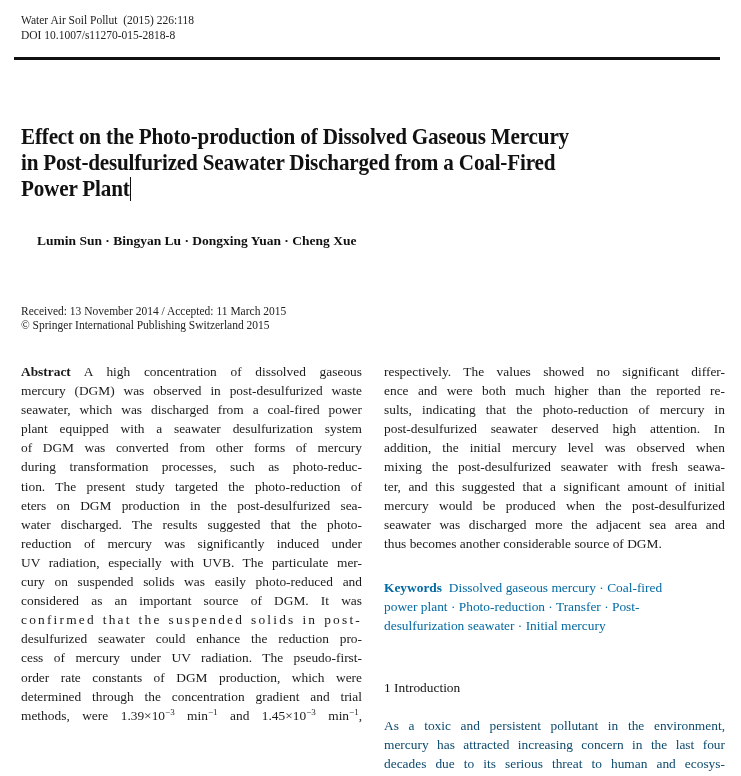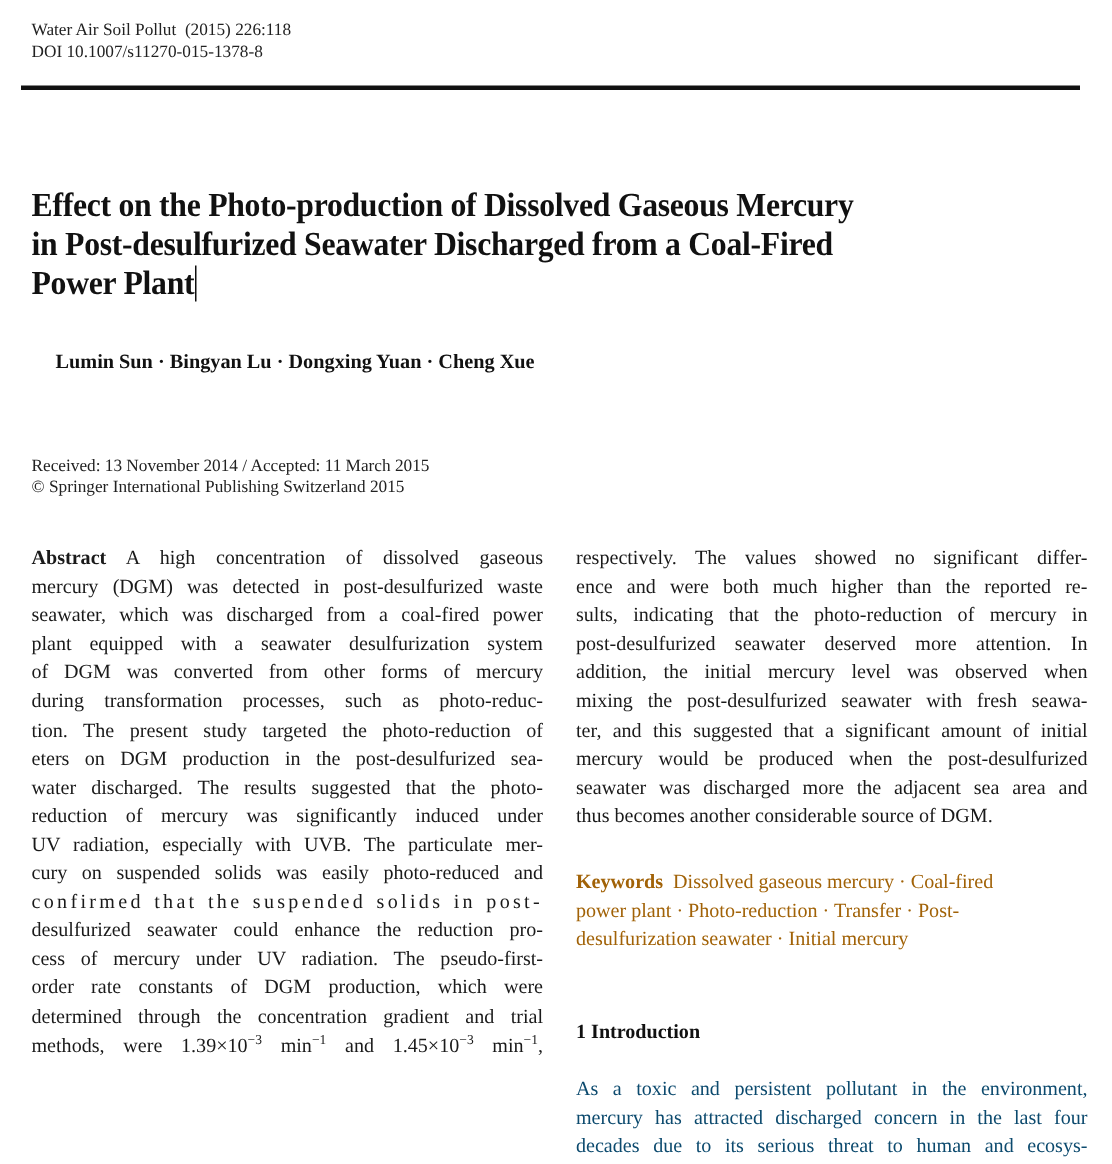--- a/index.html
+++ b/index.html
@@ -83,27 +83,27 @@
     .col-left { left: 21px; }
     .col-right { left: 384px; top: 362px; }
     .lbl-bold { font-weight: bold; }
     .keywords {
       position: absolute;
       left: 384px;
       top: 578px;
       width: 341px;
       font-size: 13.4px;
       line-height: 19.1px;
-      color: #a16207;
+      color: #0369a1;
     }
     .section-heading {
       position: absolute;
       left: 384px;
       top: 680px;
-      font-weight: bold;
+      font-weight: normal;
       font-size: 13.4px;
       line-height: 16px;
       color: #111;
     }
     .intro {
       position: absolute;
       left: 384px;
       top: 716px;
       width: 341px;
       font-size: 13.4px;
@@ -114,77 +114,78 @@
     sup { font-size: 9px; line-height: 0; vertical-align: 5px; }
     .spaced { letter-spacing: 2.2px; }
     .line { display: block; text-align: justify; text-align-last: justify; white-space: nowrap; }
     .line.last { text-align-last: left; }
   </style>
 </head>
 <body>
 
 <div class="journal-ref">
   <div style="white-space:pre;">Water Air Soil Pollut  (2015) 226:118</div>
-  <div>DOI 10.1007/s11270-015-1378-8</div>
+  <div>DOI 10.1007/s11270-015-2818-8</div>
 </div>
 
 <div class="top-rule"></div>
 
 <div class="title">
   <div>Effect on the Photo-production of Dissolved Gaseous Mercury</div>
   <div>in Post-desulfurized Seawater Discharged from a Coal-Fired</div>
   <div><span>Power Plant</span><span class="cursor"></span></div>
 </div>
 
 <div class="authors">Lumin Sun · Bingyan Lu · Dongxing Yuan · Cheng Xue</div>
 
 <div class="dates">
   <div>Received: 13 November 2014 / Accepted: 11 March 2015</div>
   <div>© Springer International Publishing Switzerland 2015</div>
 </div>
 
 <div class="col col-left">
   <span class="line"><span class="lbl-bold">Abstract</span> <span>A high concentration of dissolved gaseous</span></span>
-  <span class="line">mercury (DGM) was detected in post-desulfurized waste</span>
+  <span class="line">mercury (DGM) was observed in post-desulfurized waste</span>
   <span class="line">seawater, which was discharged from a coal-fired power</span>
   <span class="line">plant equipped with a seawater desulfurization system</span>
   <span class="line">of DGM was converted from other forms of mercury</span>
   <span class="line">during transformation processes, such as photo-reduc-</span>
   <span class="line">tion. The present study targeted the photo-reduction of</span>
   <span class="line">eters on DGM production in the post-desulfurized sea-</span>
   <span class="line">water discharged. The results suggested that the photo-</span>
   <span class="line">reduction of mercury was significantly induced under</span>
   <span class="line">UV radiation, especially with UVB. The particulate mer-</span>
   <span class="line">cury on suspended solids was easily photo-reduced and</span>
+  <span class="line">considered as an important source of DGM. It was</span>
   <span class="line spaced">confirmed that the suspended solids in post-</span>
   <span class="line">desulfurized seawater could enhance the reduction pro-</span>
   <span class="line">cess of mercury under UV radiation. The pseudo-first-</span>
   <span class="line">order rate constants of DGM production, which were</span>
   <span class="line">determined through the concentration gradient and trial</span>
   <span class="line"><span>methods, were 1.39×10</span><sup>−3</sup><span> min</span><sup>−1</sup><span> and 1.45×10</span><sup>−3</sup><span> min</span><sup>−1</sup><span>,</span></span>
 </div>
 
 <div class="col col-right">
   <span class="line">respectively. The values showed no significant differ-</span>
   <span class="line">ence and were both much higher than the reported re-</span>
   <span class="line">sults, indicating that the photo-reduction of mercury in</span>
-  <span class="line">post-desulfurized seawater deserved more attention. In</span>
+  <span class="line">post-desulfurized seawater deserved high attention. In</span>
   <span class="line">addition, the initial mercury level was observed when</span>
   <span class="line">mixing the post-desulfurized seawater with fresh seawa-</span>
   <span class="line">ter, and this suggested that a significant amount of initial</span>
   <span class="line">mercury would be produced when the post-desulfurized</span>
   <span class="line">seawater was discharged more the adjacent sea area and</span>
   <span class="line last">thus becomes another considerable source of DGM.</span>
 </div>
 
 <div class="keywords">
   <div><span class="lbl-bold">Keywords</span>&nbsp; <span>Dissolved gaseous mercury · Coal-fired</span></div>
   <div>power plant · Photo-reduction · Transfer · Post-</div>
   <div>desulfurization seawater · Initial mercury</div>
 </div>
 
 <div class="section-heading">1 Introduction</div>
 
 <div class="intro">
   <span class="line">As a toxic and persistent pollutant in the environment,</span>
-  <span class="line">mercury has attracted discharged concern in the last four</span>
+  <span class="line">mercury has attracted increasing concern in the last four</span>
   <span class="line">decades due to its serious threat to human and ecosys-</span>
 </div>
 
 </body></html>

